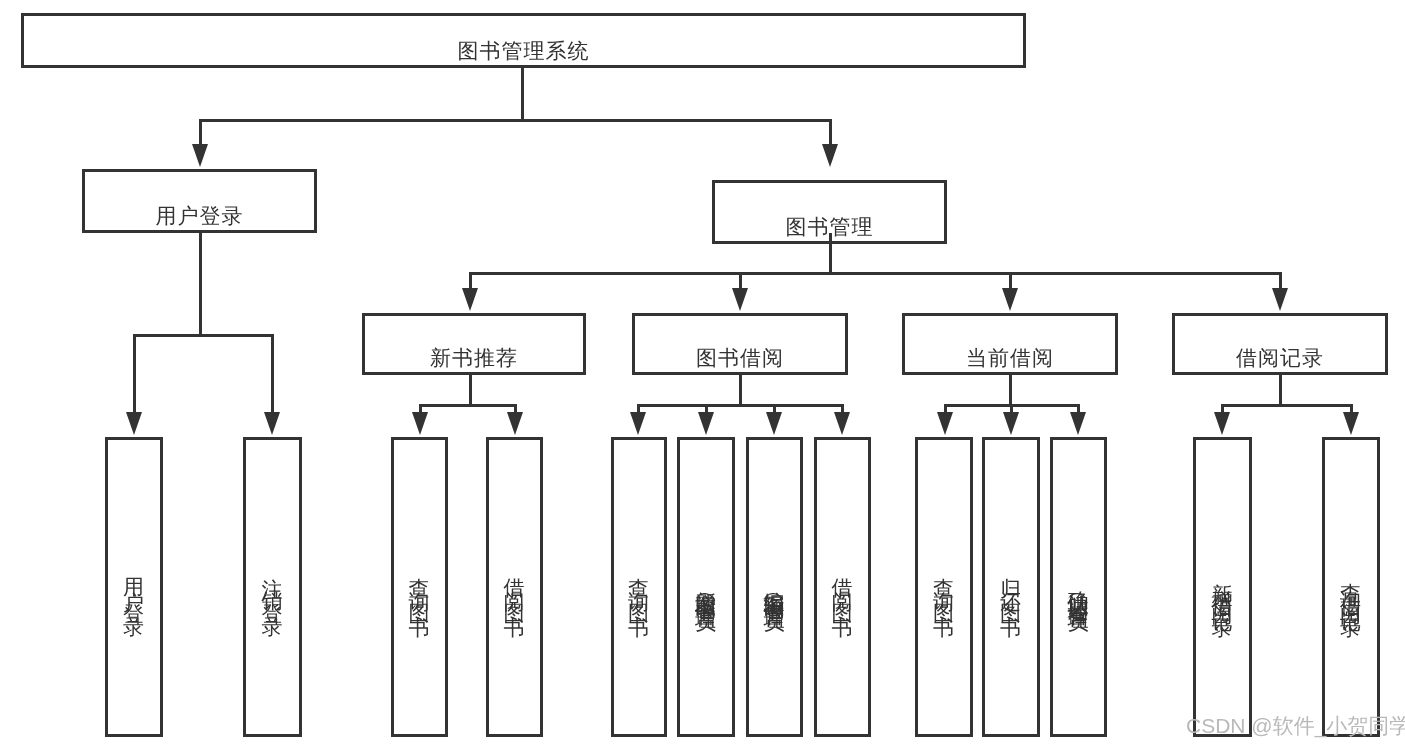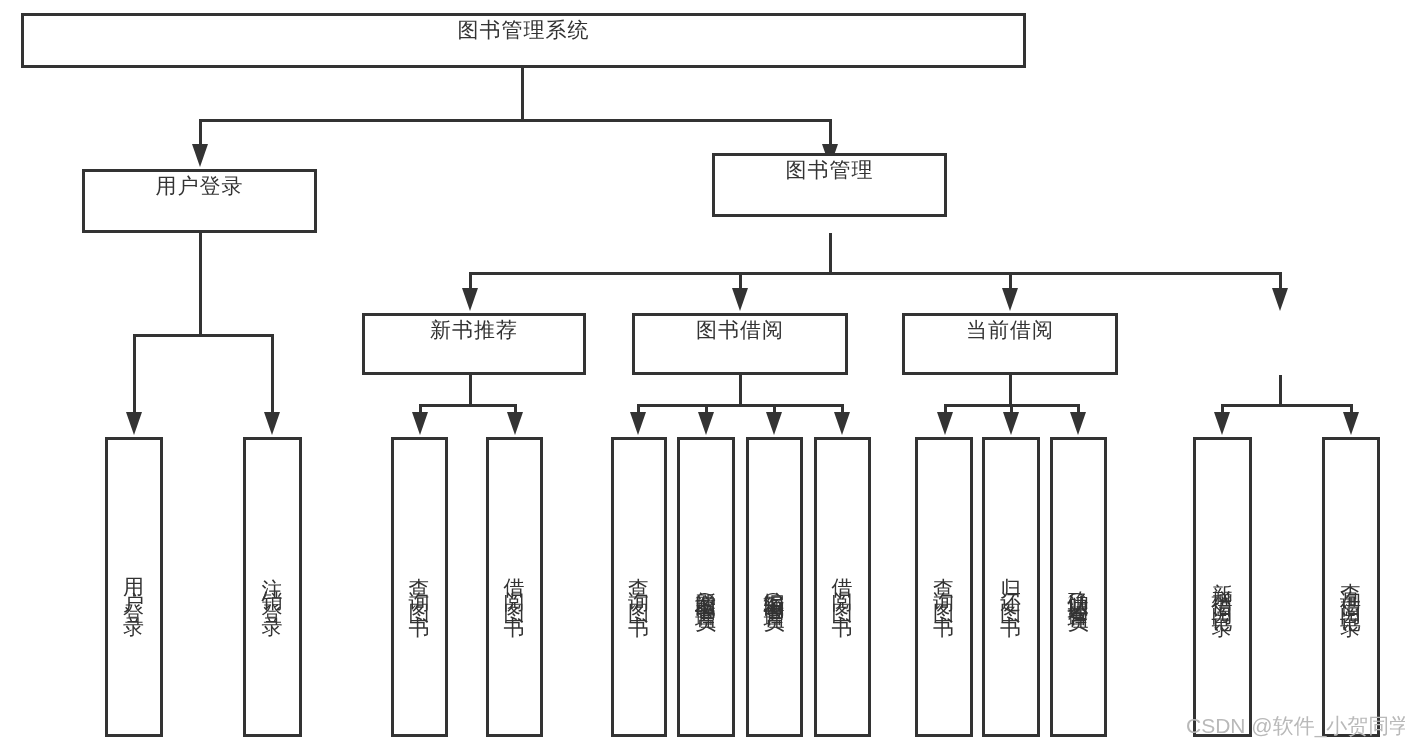--- a/index.html
+++ b/index.html
@@ -5,21 +5,21 @@
   :root{
     --line:#333333;
     --txt:#333333;
   }
   html,body{margin:0;padding:0;background:#ffffff;}
   body{font-family:"Liberation Sans",sans-serif;color:var(--txt);}
   #diagram{position:relative;width:1405px;height:747px;background:#ffffff;overflow:hidden;}
 
   .node{
     position:absolute;box-sizing:border-box;border:3px solid var(--line);
-    background:#ffffff;display:flex;align-items:flex-start;justify-content:center;
+    background:#ffffff;display:flex;align-items:flex-end;justify-content:center;
     font-size:21px;color:var(--txt);letter-spacing:1px;
   }
   .vnode{
     position:absolute;box-sizing:border-box;border:3px solid var(--line);
     background:#ffffff;display:flex;align-items:center;justify-content:center;
     top:437px;height:300px;font-size:21px;color:var(--txt);
   }
   .vtext{
     writing-mode:vertical-rl;text-orientation:mixed;line-height:1;white-space:nowrap;
   }
@@ -51,21 +51,21 @@
   </div>
 
   <div class="vline" style="left:521px;top:68px;height:52px;"></div>
   <div class="hline" style="left:199px;top:119px;width:633px;"></div>
   <div class="down-arrow" style="left:199px;top:119px;height:26px;"></div>
   <div class="down-arrow" style="left:829px;top:119px;height:26px;"></div>
 
   <div class="node" style="left:82px;top:169px;width:235px;height:64px;">
     <span>用户登录</span>
   </div>
-  <div class="node" style="left:712px;top:153px;width:235px;height:64px;">
+  <div class="node" style="left:712px;top:180px;width:235px;height:64px;">
     <span>图书管理</span>
   </div>
 
   <div class="vline" style="left:199px;top:233px;height:102px;"></div>
   <div class="hline" style="left:133px;top:334px;width:141px;"></div>
   <div class="down-arrow" style="left:133px;top:334px;height:79px;"></div>
   <div class="down-arrow" style="left:271px;top:334px;height:79px;"></div>
 
   <div class="vline" style="left:829px;top:233px;height:40px;"></div>
   <div class="hline" style="left:469px;top:272px;width:813px;"></div>
@@ -75,20 +75,23 @@
   <div class="down-arrow" style="left:1279px;top:272px;height:17px;"></div>
 
   <div class="node" style="left:362px;top:313px;width:224px;height:62px;">
     <span>新书推荐</span>
   </div>
   <div class="node" style="left:902px;top:313px;width:216px;height:62px;">
     <span>当前借阅</span>
   </div>
   <div class="node" style="left:632px;top:313px;width:216px;height:62px;">
     <span>图书借阅</span>
+  </div>
+  <div class="node" style="left:1172px;top:313px;width:216px;height:62px;">
+    <span>借阅记录</span>
   </div>
 
   <div class="vline" style="left:469px;top:375px;height:31px;"></div>
   <div class="hline" style="left:419px;top:404px;width:98px;"></div>
   <div class="down-arrow" style="left:419px;top:404px;height:9px;"></div>
   <div class="down-arrow" style="left:514px;top:404px;height:9px;"></div>
 
   <div class="vline" style="left:739px;top:375px;height:31px;"></div>
   <div class="hline" style="left:637px;top:404px;width:207px;"></div>
   <div class="down-arrow" style="left:637px;top:404px;height:9px;"></div>

